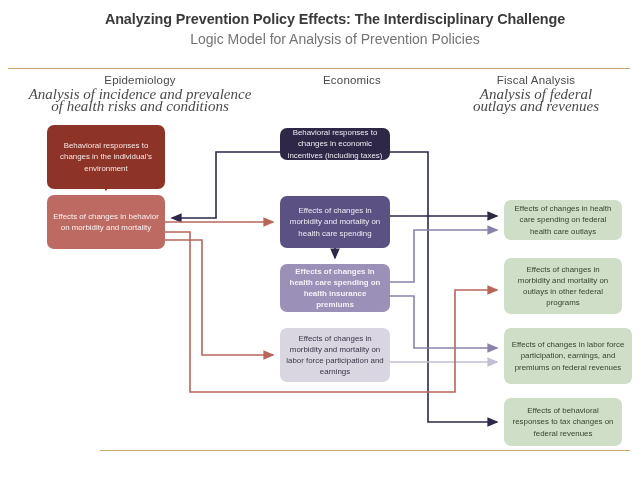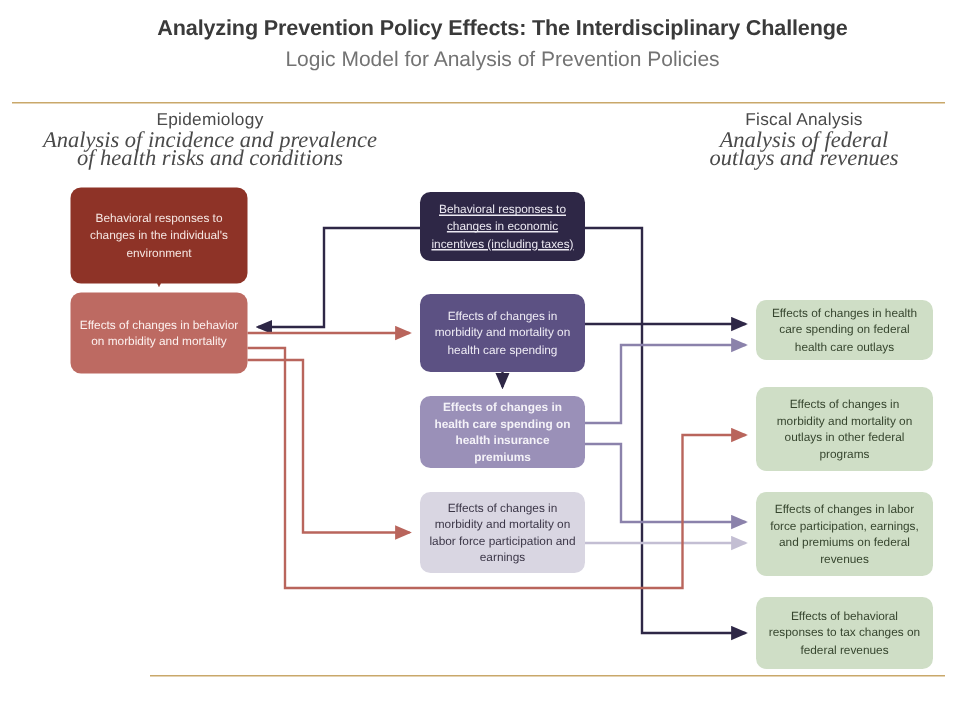--- a/index.html
+++ b/index.html
@@ -50,27 +50,27 @@
   .pur-darkest{background:#2e2746;color:#ece9f2;}
   .pur-dark{background:#5c5183;color:#efecf5;}
   .pur-mid{background:#9a90b8;color:#f4f2f8;font-weight:bold;}
   .pur-light{background:#d9d6e2;color:#3b3647;}
   
   .green{background:#cfdec6;color:#36452e;}
 
   
   #box-l1{left:47px;top:125px;width:118px;height:64px;}
   #box-l2{left:47px;top:195px;width:118px;height:54px;}
-  #box-m1{left:280px;top:128px;width:110px;height:46px;text-decoration:underline;}
+  #box-m1{left:280px;top:128px;width:110px;height:32px;}
   #box-m2{left:280px;top:196px;width:110px;height:52px;}
   #box-m3{left:280px;top:264px;width:110px;height:48px;}
   #box-m4{left:280px;top:328px;width:110px;height:54px;}
   #box-r1{left:504px;top:176px;width:118px;height:40px;margin-top:24px;}
   #box-r2{left:504px;top:258px;width:118px;height:56px;}
-  #box-r3{left:504px;top:328px;width:118px;height:56px;}
+  #box-r3{left:504px;top:328px;width:128px;height:56px;}
   #box-r4{left:504px;top:398px;width:118px;height:48px;}
 
   
   #connectors{position:absolute;left:0;top:0;width:638px;height:479px;}
   
   #footer{position:absolute;left:0;top:455px;width:638px;height:24px;}
 </style>
 </head>
 <body>
 
@@ -79,20 +79,21 @@
   <div id="sub-title">Logic Model for Analysis of Prevention Policies</div>
 </div>
 
 <div class="gold-rule" id="rule-top"></div>
 
 <div class="col-head" id="head-epidemiology">
   <div class="ch-title">Epidemiology</div>
   <div class="ch-sub">Analysis of incidence and prevalence<br>of health risks and conditions</div>
 </div>
 <div class="col-head" id="head-economics">
+  <div class="ch-title">Economics</div>
 </div>
 <div class="col-head" id="head-fiscal">
   <div class="ch-title">Fiscal Analysis</div>
   <div class="ch-sub">Analysis of federal<br>outlays and revenues</div>
 </div>
 
 <svg id="connectors" viewBox="0 0 638 479">
   <defs>
     <marker id="ah-navy" markerWidth="7" markerHeight="7" refX="6" refY="3" orient="auto">
       <path d="M0,0 L7,3 L0,6 z" fill="#2e2746"></path>

